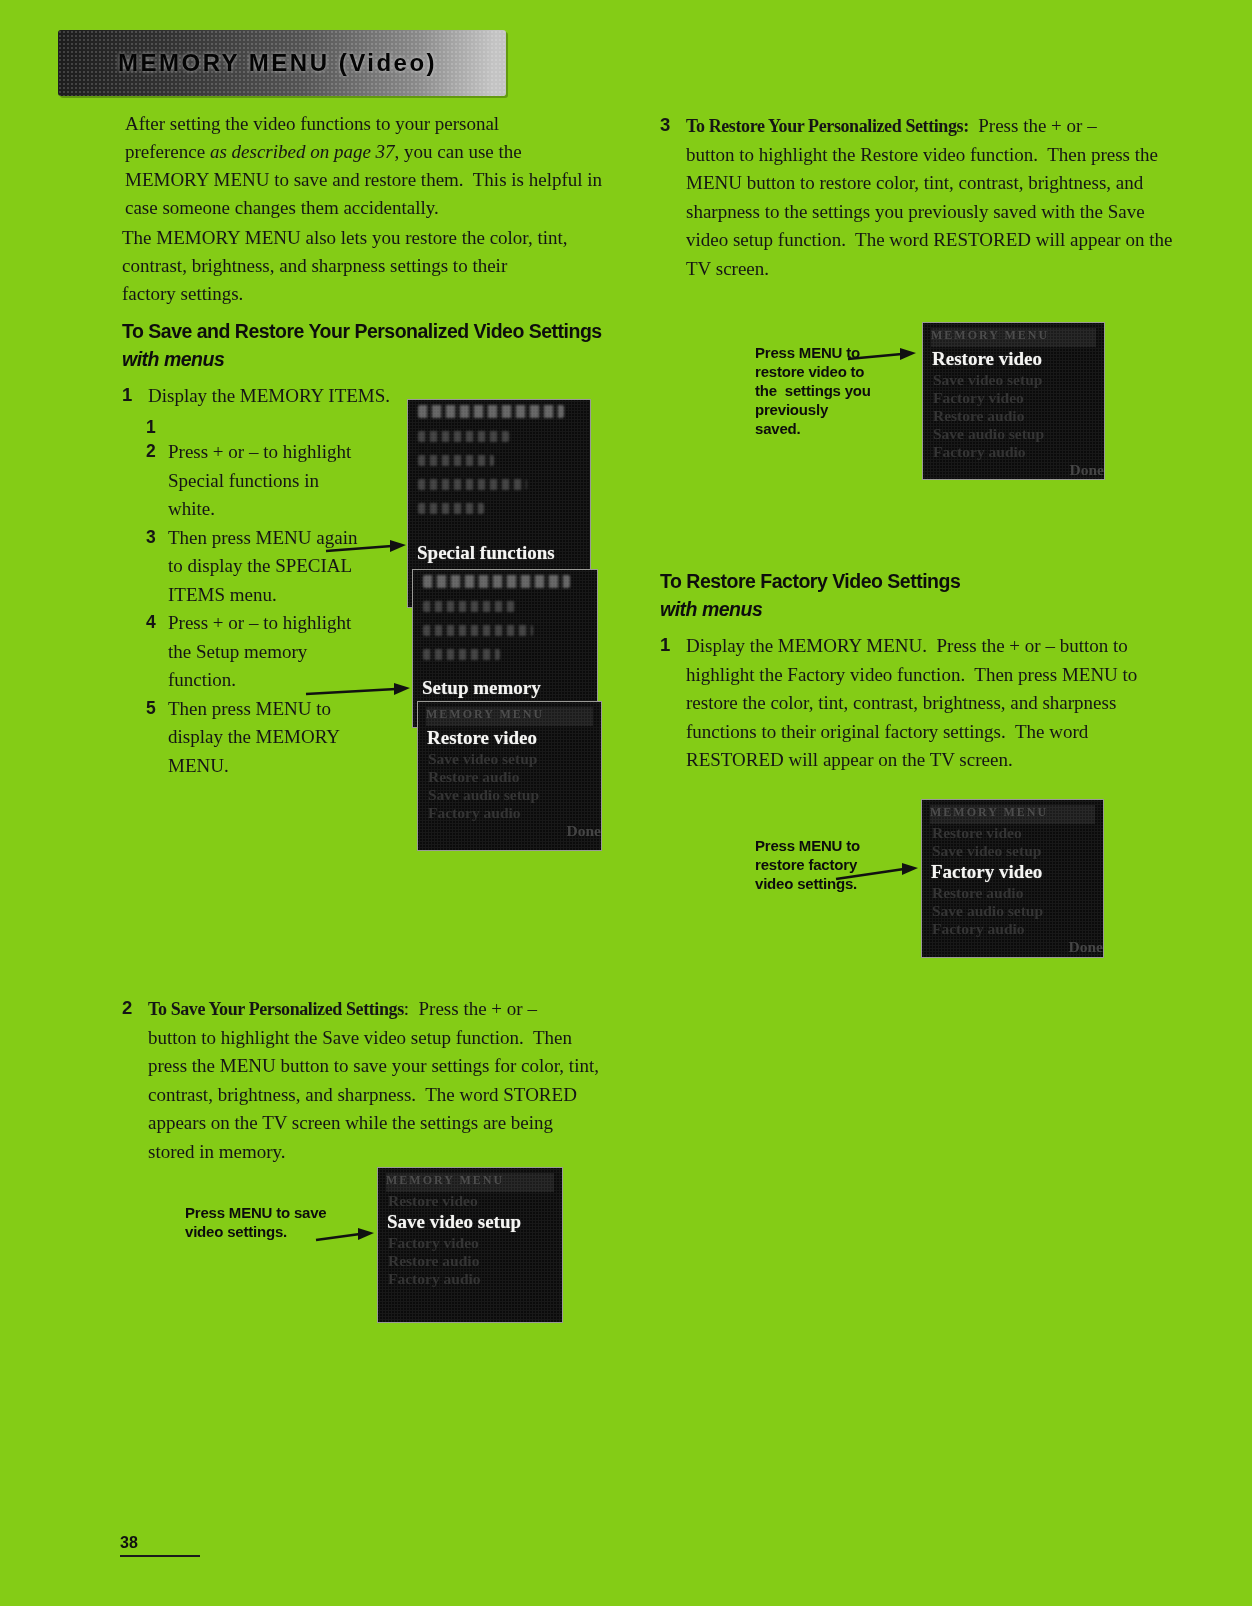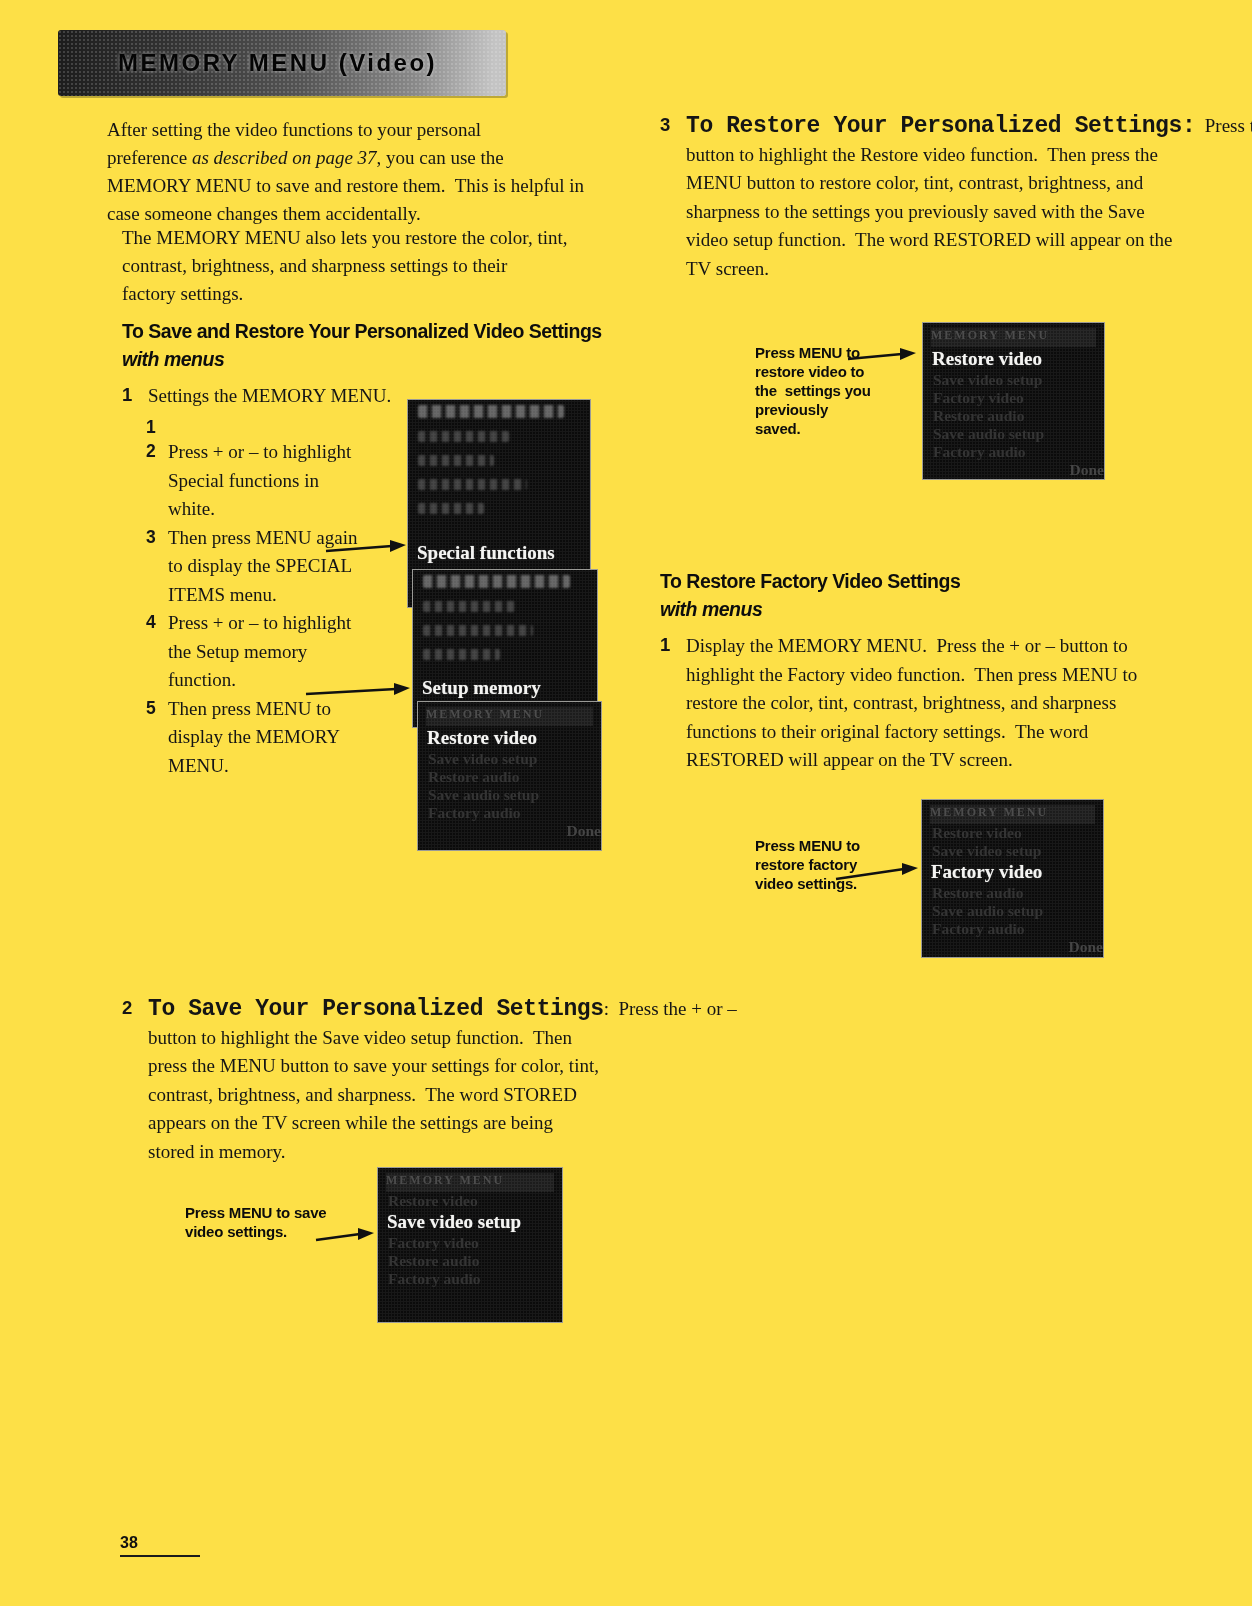--- a/index.html
+++ b/index.html
@@ -1,16 +1,16 @@
 <!DOCTYPE html>
 <html><head>
 <meta charset="utf-8">
 <style>
   html,body{margin:0;padding:0;background:#e8e8e4;}
-  .page{position:relative;width:1252px;height:1606px;margin:0 auto;background:#fde047;
+  .page{position:relative;width:1252px;height:1606px;margin:0 auto;background:#84cc16;
         font-family:"Liberation Serif",serif;color:#151515;overflow:hidden;}
 
   
   .banner{position:absolute;left:58px;top:30px;width:448px;height:66px;border-radius:3px;
           background:linear-gradient(93deg,#1c1c1c 0%,#333 25%,#555 55%,#8a8a8a 80%,#c4c4c4 97%);
           box-shadow:2px 2px 0 rgba(0,0,0,.25);}
   .banner:after{content:"";position:absolute;inset:0;border-radius:3px;
           background-image:radial-gradient(rgba(255,255,255,.16) 1px,transparent 1.3px);
           background-size:4px 4px;}
   .banner-title{position:absolute;left:60px;top:0;line-height:66px;z-index:2;
@@ -20,21 +20,21 @@
   
   .txt{position:absolute;font-size:19px;line-height:28px;white-space:pre;}
   .it{font-style:italic;}
   .heading{position:absolute;font-family:"Liberation Sans",sans-serif;font-weight:bold;
            font-size:19.5px;letter-spacing:-0.5px;color:#0d0d0d;white-space:pre;}
   .heading.it{font-style:italic;}
   .step{position:absolute;display:flex;align-items:flex-start;}
   .step-num{font-family:"Liberation Sans",sans-serif;font-weight:bold;font-size:18.5px;
             width:26px;flex:none;padding-top:2px;}
   .step-body{font-size:19px;line-height:28.5px;white-space:pre;}
-  .lead{font-family:Liberation Mono, monospace;font-weight:bold;font-size:23px;
+  .lead{font-family:Liberation Serif, serif;font-weight:bold;font-size:18px;
         letter-spacing:-0.4px;}
   .substeps{position:absolute;left:146px;top:414px;}
   .substep{display:flex;align-items:flex-start;}
   .substep .step-num{width:22px;font-size:17.5px;padding-top:3px;}
 
   
   .callout{position:absolute;font-family:"Liberation Sans",sans-serif;font-weight:bold;
            font-size:15px;line-height:19px;letter-spacing:-0.2px;color:#0c0c0c;white-space:pre;}
 
   
@@ -74,34 +74,34 @@
 </style>
 </head>
 <body>
 
 <div class="page">
 
   <div class="banner">
     <span class="banner-title">MEMORY MENU (Video)</span>
   </div>
 
-  <div class="txt" style="left:107px;top:110px;margin-top:6px;"><span>After setting the video functions to your personal
+  <div class="txt" style="left:125px;top:110px;"><span>After setting the video functions to your personal
 preference </span><span class="it">as described on page 37</span><span>, you can use the
 MEMORY MENU to save and restore them.  This is helpful in
 case someone changes them accidentally.</span></div>
   <div class="txt" style="left:122px;top:224px;">The MEMORY MENU also lets you restore the color, tint,
 contrast, brightness, and sharpness settings to their
 factory settings.</div>
 
   <div class="heading" style="left:122px;top:320px;">To Save and Restore Your Personalized Video Settings</div>
   <div class="heading it" style="left:122px;top:348px;">with menus</div>
 
   <div class="step" style="left:122px;top:382px;">
     <span class="step-num">1</span>
-    <span class="step-body">Settings the MEMORY MENU.</span>
+    <span class="step-body">Display the MEMORY ITEMS.</span>
   </div>
 
   <div class="substeps">
     <div class="substep">
       <span class="step-num">1</span>
     </div>
     <div class="substep">
       <span class="step-num">2</span>
       <span class="step-body">Press + or – to highlight
 Special functions in

